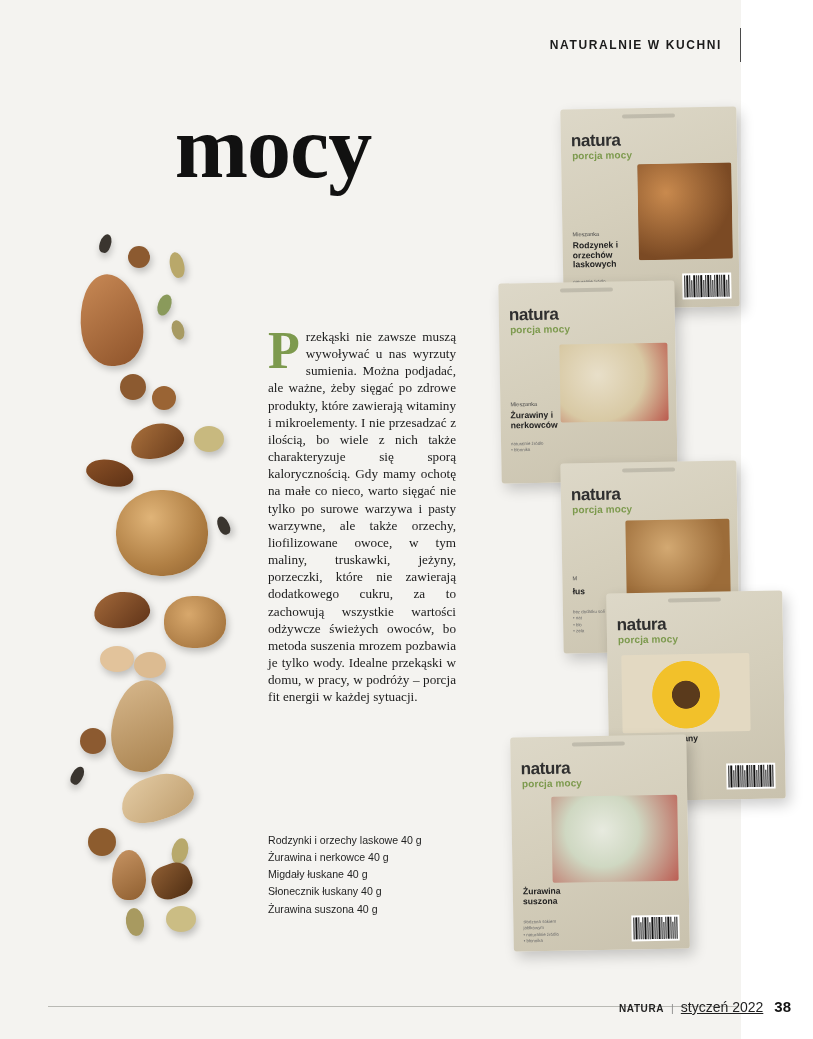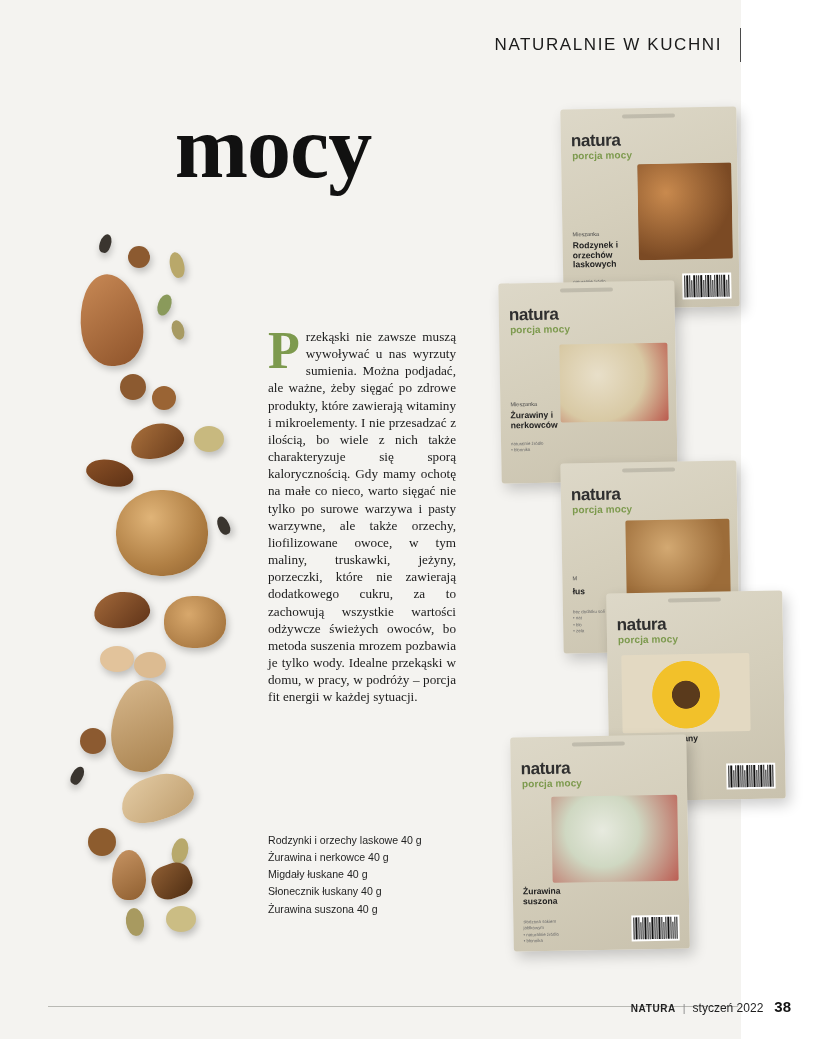--- a/index.html
+++ b/index.html
@@ -23,24 +23,24 @@
   }
   
   .header {
     position: absolute;
     top: 28px; right: 72px;
     display: flex; align-items: center;
     gap: 14px;
   }
   .header-title {
     font-family: "Liberation Sans", sans-serif;
-    font-size: 17px;
+    font-size: 12px;
     letter-spacing: 1.6px;
     color: #1b1b1b;
-    font-weight: 400;
+    font-weight: 700;
   }
   .header-rule {
     width: 1px; height: 34px;
     background: #4a4a4a;
     margin-left: 4px;
   }
   
   .title {
     position: absolute;
     left: 66px; top: 108px;
@@ -104,21 +104,21 @@
   .footer {
     position: absolute;
     right: 22px; top: 998px;
     display: flex; align-items: baseline; gap: 7px;
     font-family: "Liberation Sans", sans-serif;
     font-size: 10.5px;
     color: #1f1f1f;
   }
   .footer .brand { font-weight: 700; letter-spacing: 0.6px; font-size: 10px; }
   .footer .sep { color: #8a8a8a; }
-  .footer .issue { font-size: 12px; }
+  .footer .issue { font-size: 14px; text-decoration: underline; }
   .footer .pageno {
     font-weight: 700; font-size: 15px; margin-left: 4px; color: #111;
   }
 
   
   .nuts { position: absolute; left: 60px; top: 228px; width: 190px; height: 730px; }
   .nut { position: absolute; border-radius: 50%; }
   .n-seed { background: #3a352f; }
   .n-pist { background: #b9a86a; }
   .n-alm  { background: #b07b4e; }

